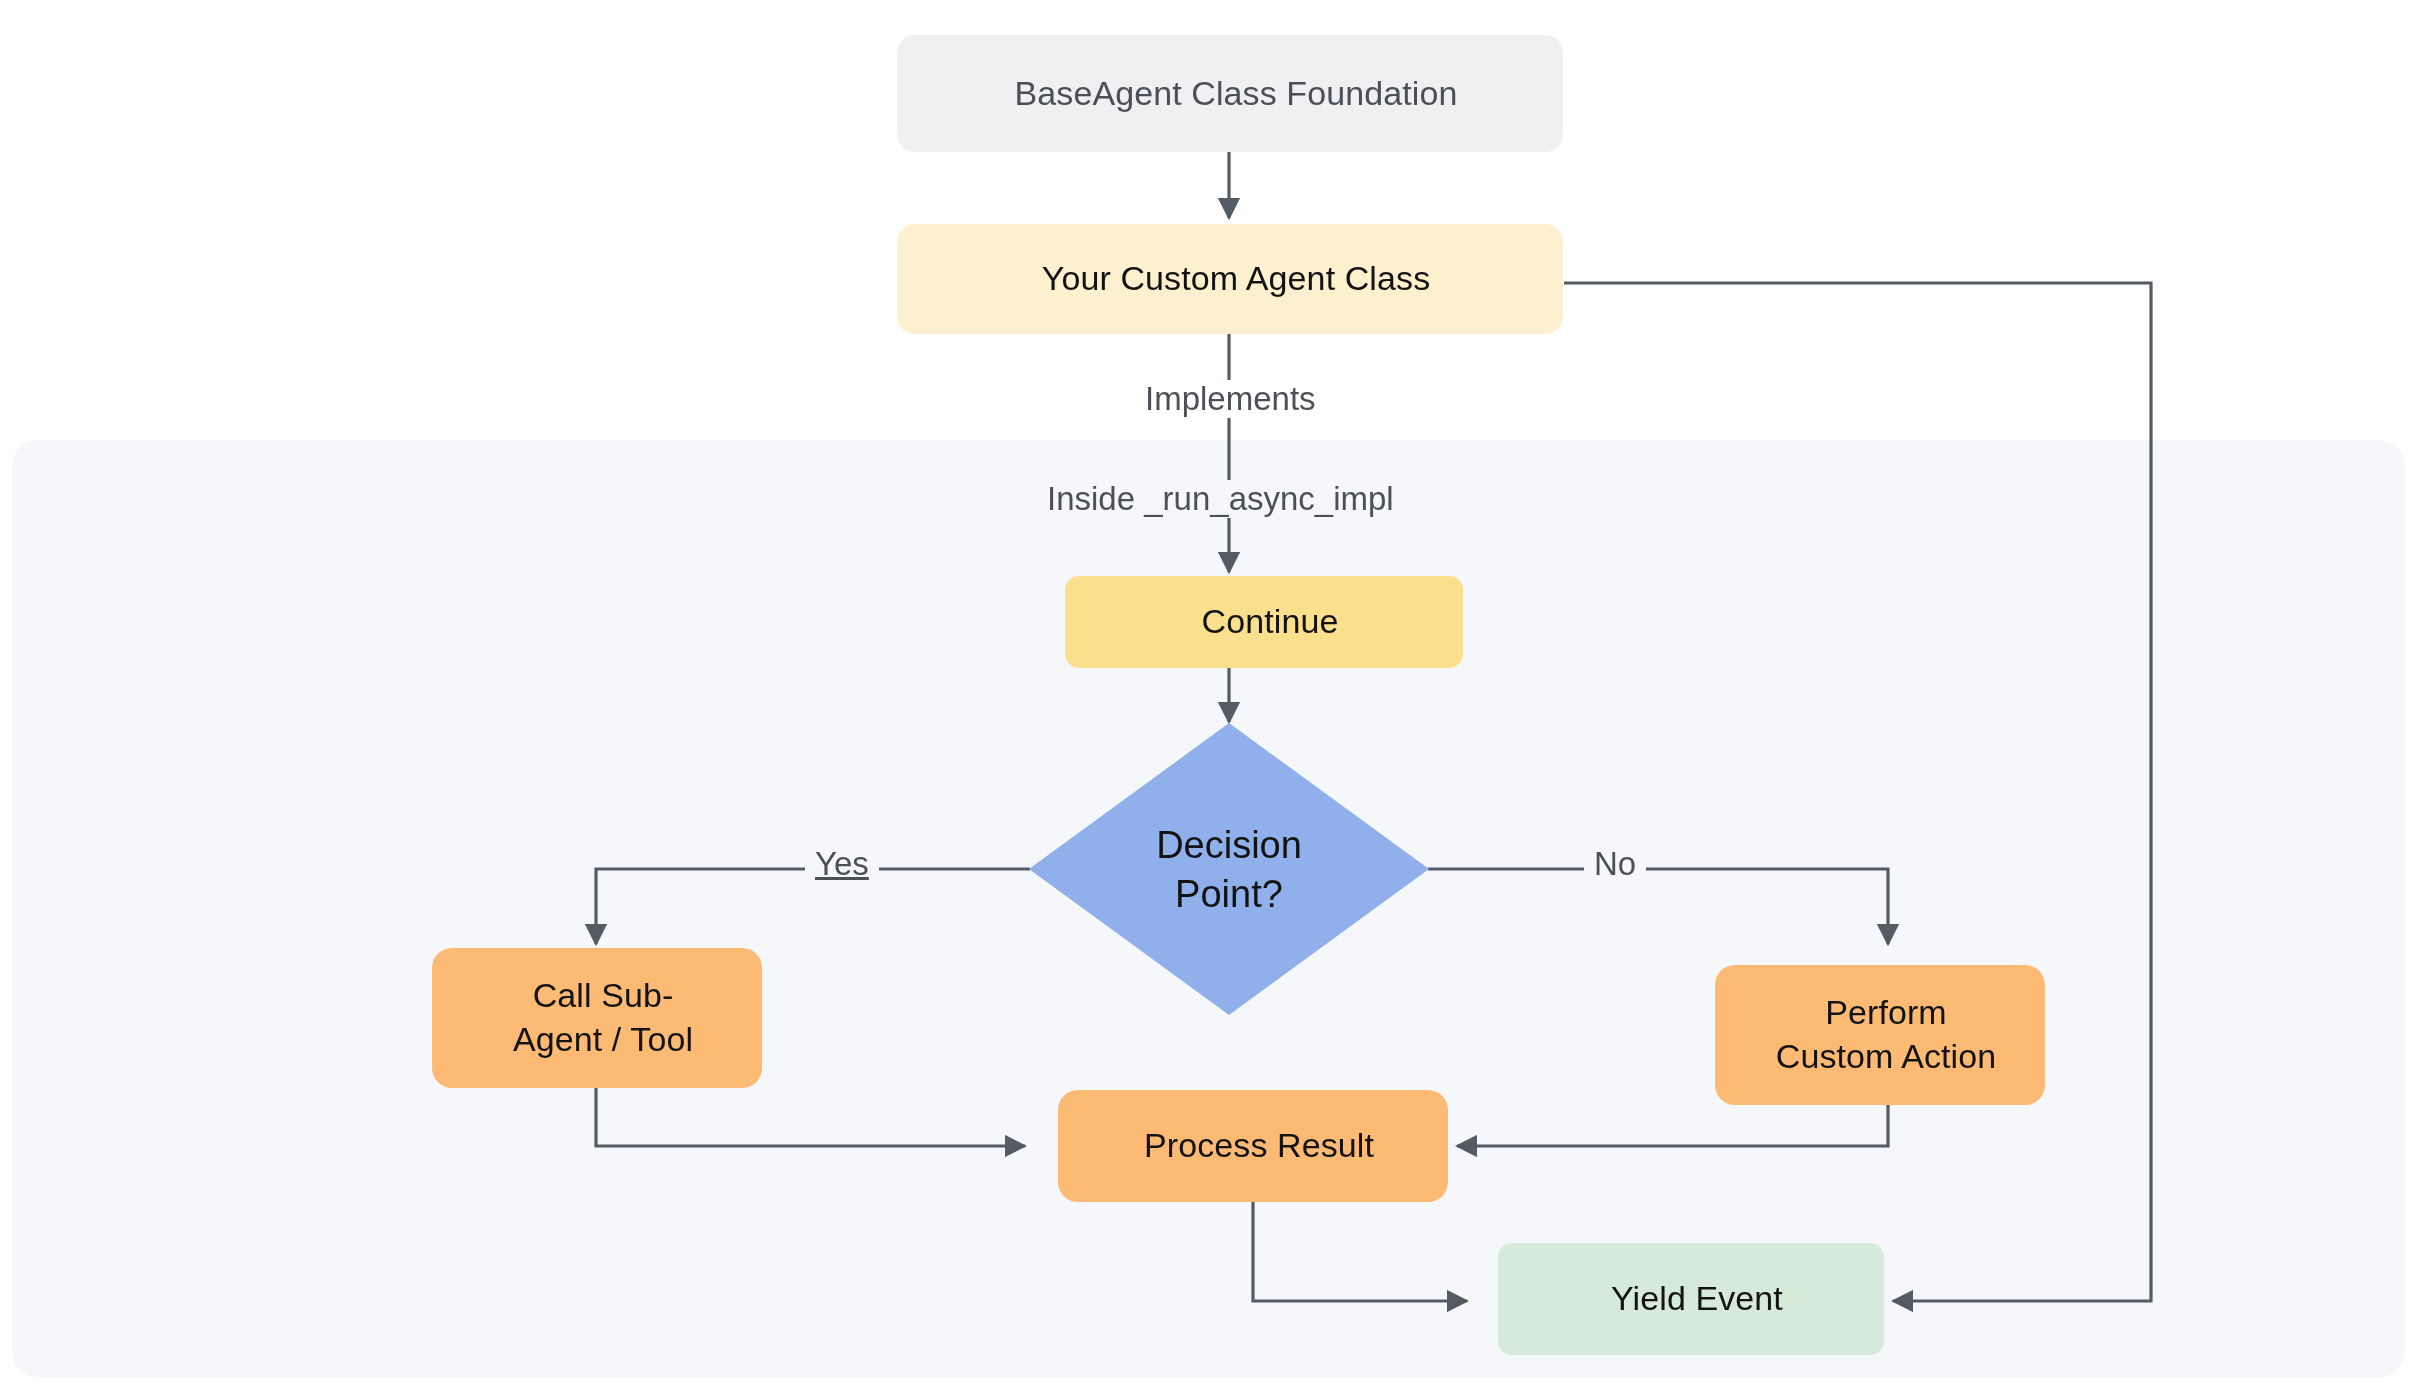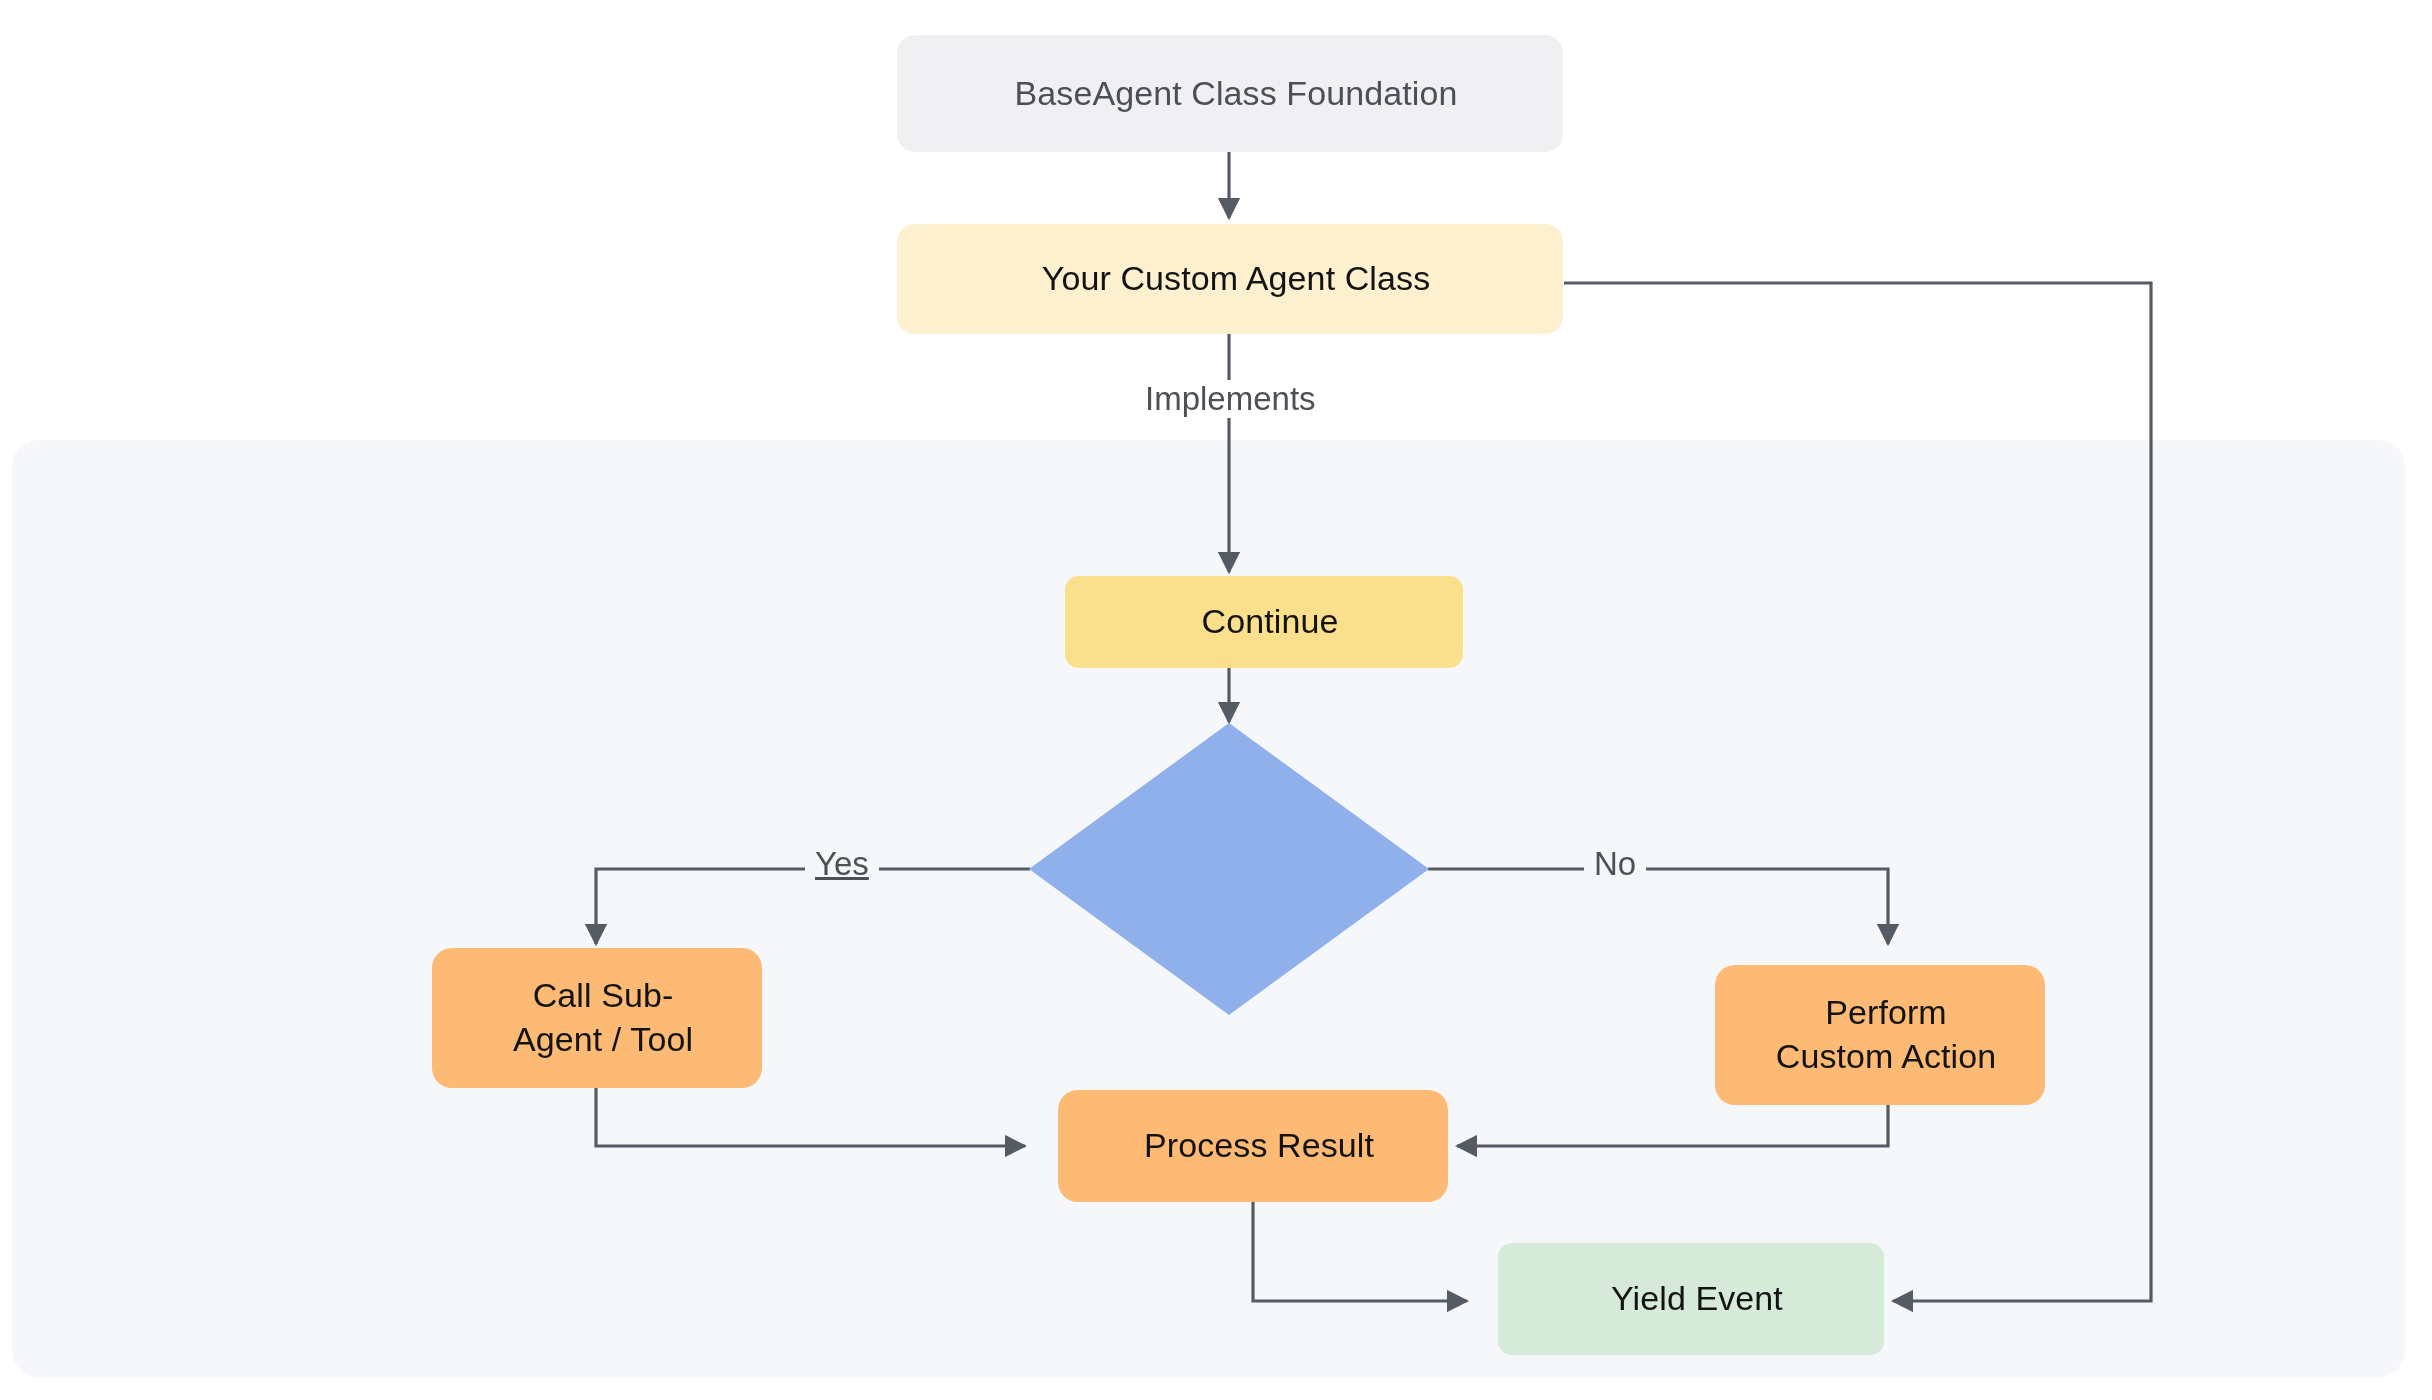--- a/index.html
+++ b/index.html
@@ -136,25 +136,32 @@
   </div>
 
   <div class="node n-custom" style="left:897px; top:224px; width:666px; height:110px;">
     <span class="node-label">Your Custom Agent Class</span>
   </div>
 
   <div class="edge-label" style="left:1135px; top:380px;">
     <span>Implements</span>
   </div>
 
+  <div class="edge-label on-sub" style="left:1037px; top:480px;">
+    <span>Inside _run_async_impl</span>
+  </div>
 
   <div class="node n-continue" style="left:1065px; top:576px; width:398px; height:92px;">
     <span class="node-label">Continue</span>
   </div>
 
+  <div class="diamond-text" style="left:1079px; top:800px; width:300px; height:140px;">
+    <span class="node-label">Decision
+Point?</span>
+  </div>
 
   <div class="edge-label on-sub" style="left:805px; top:845px;text-decoration:underline;">
     <span>Yes</span>
   </div>
 
   <div class="edge-label on-sub" style="left:1584px; top:845px;">
     <span>No</span>
   </div>
 
   <div class="node n-blue" style="left:432px; top:948px; width:330px; height:140px;">

